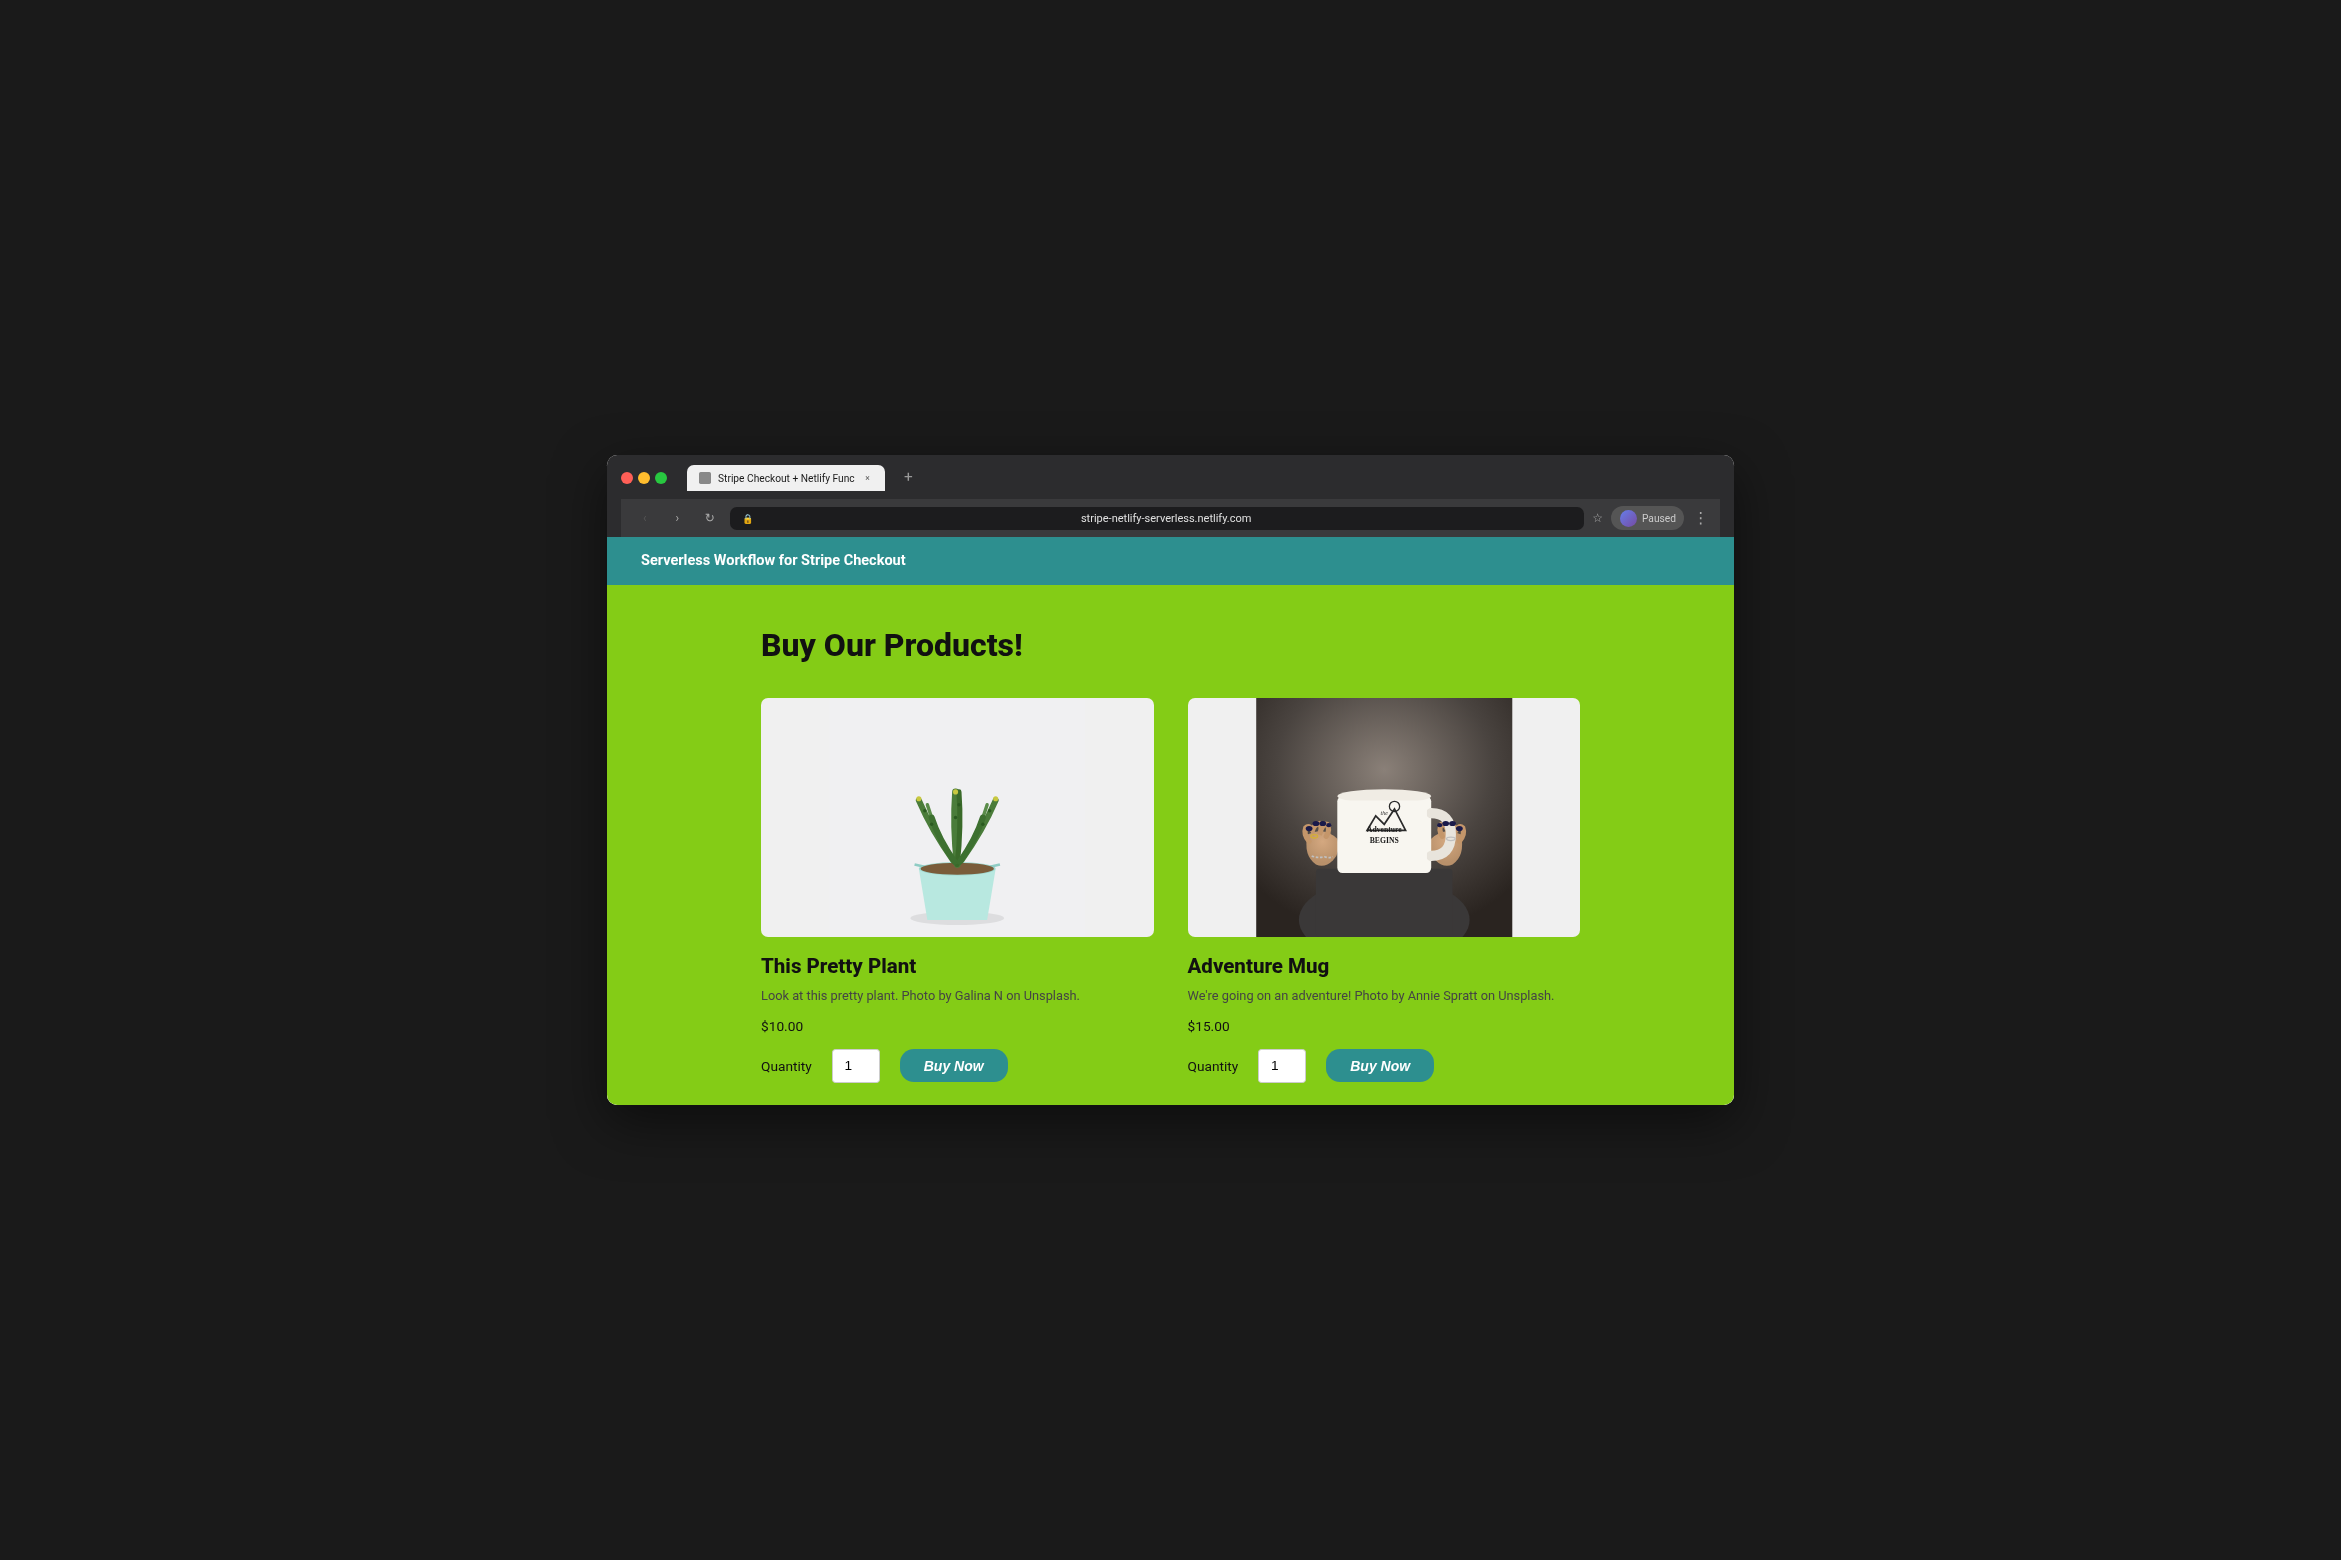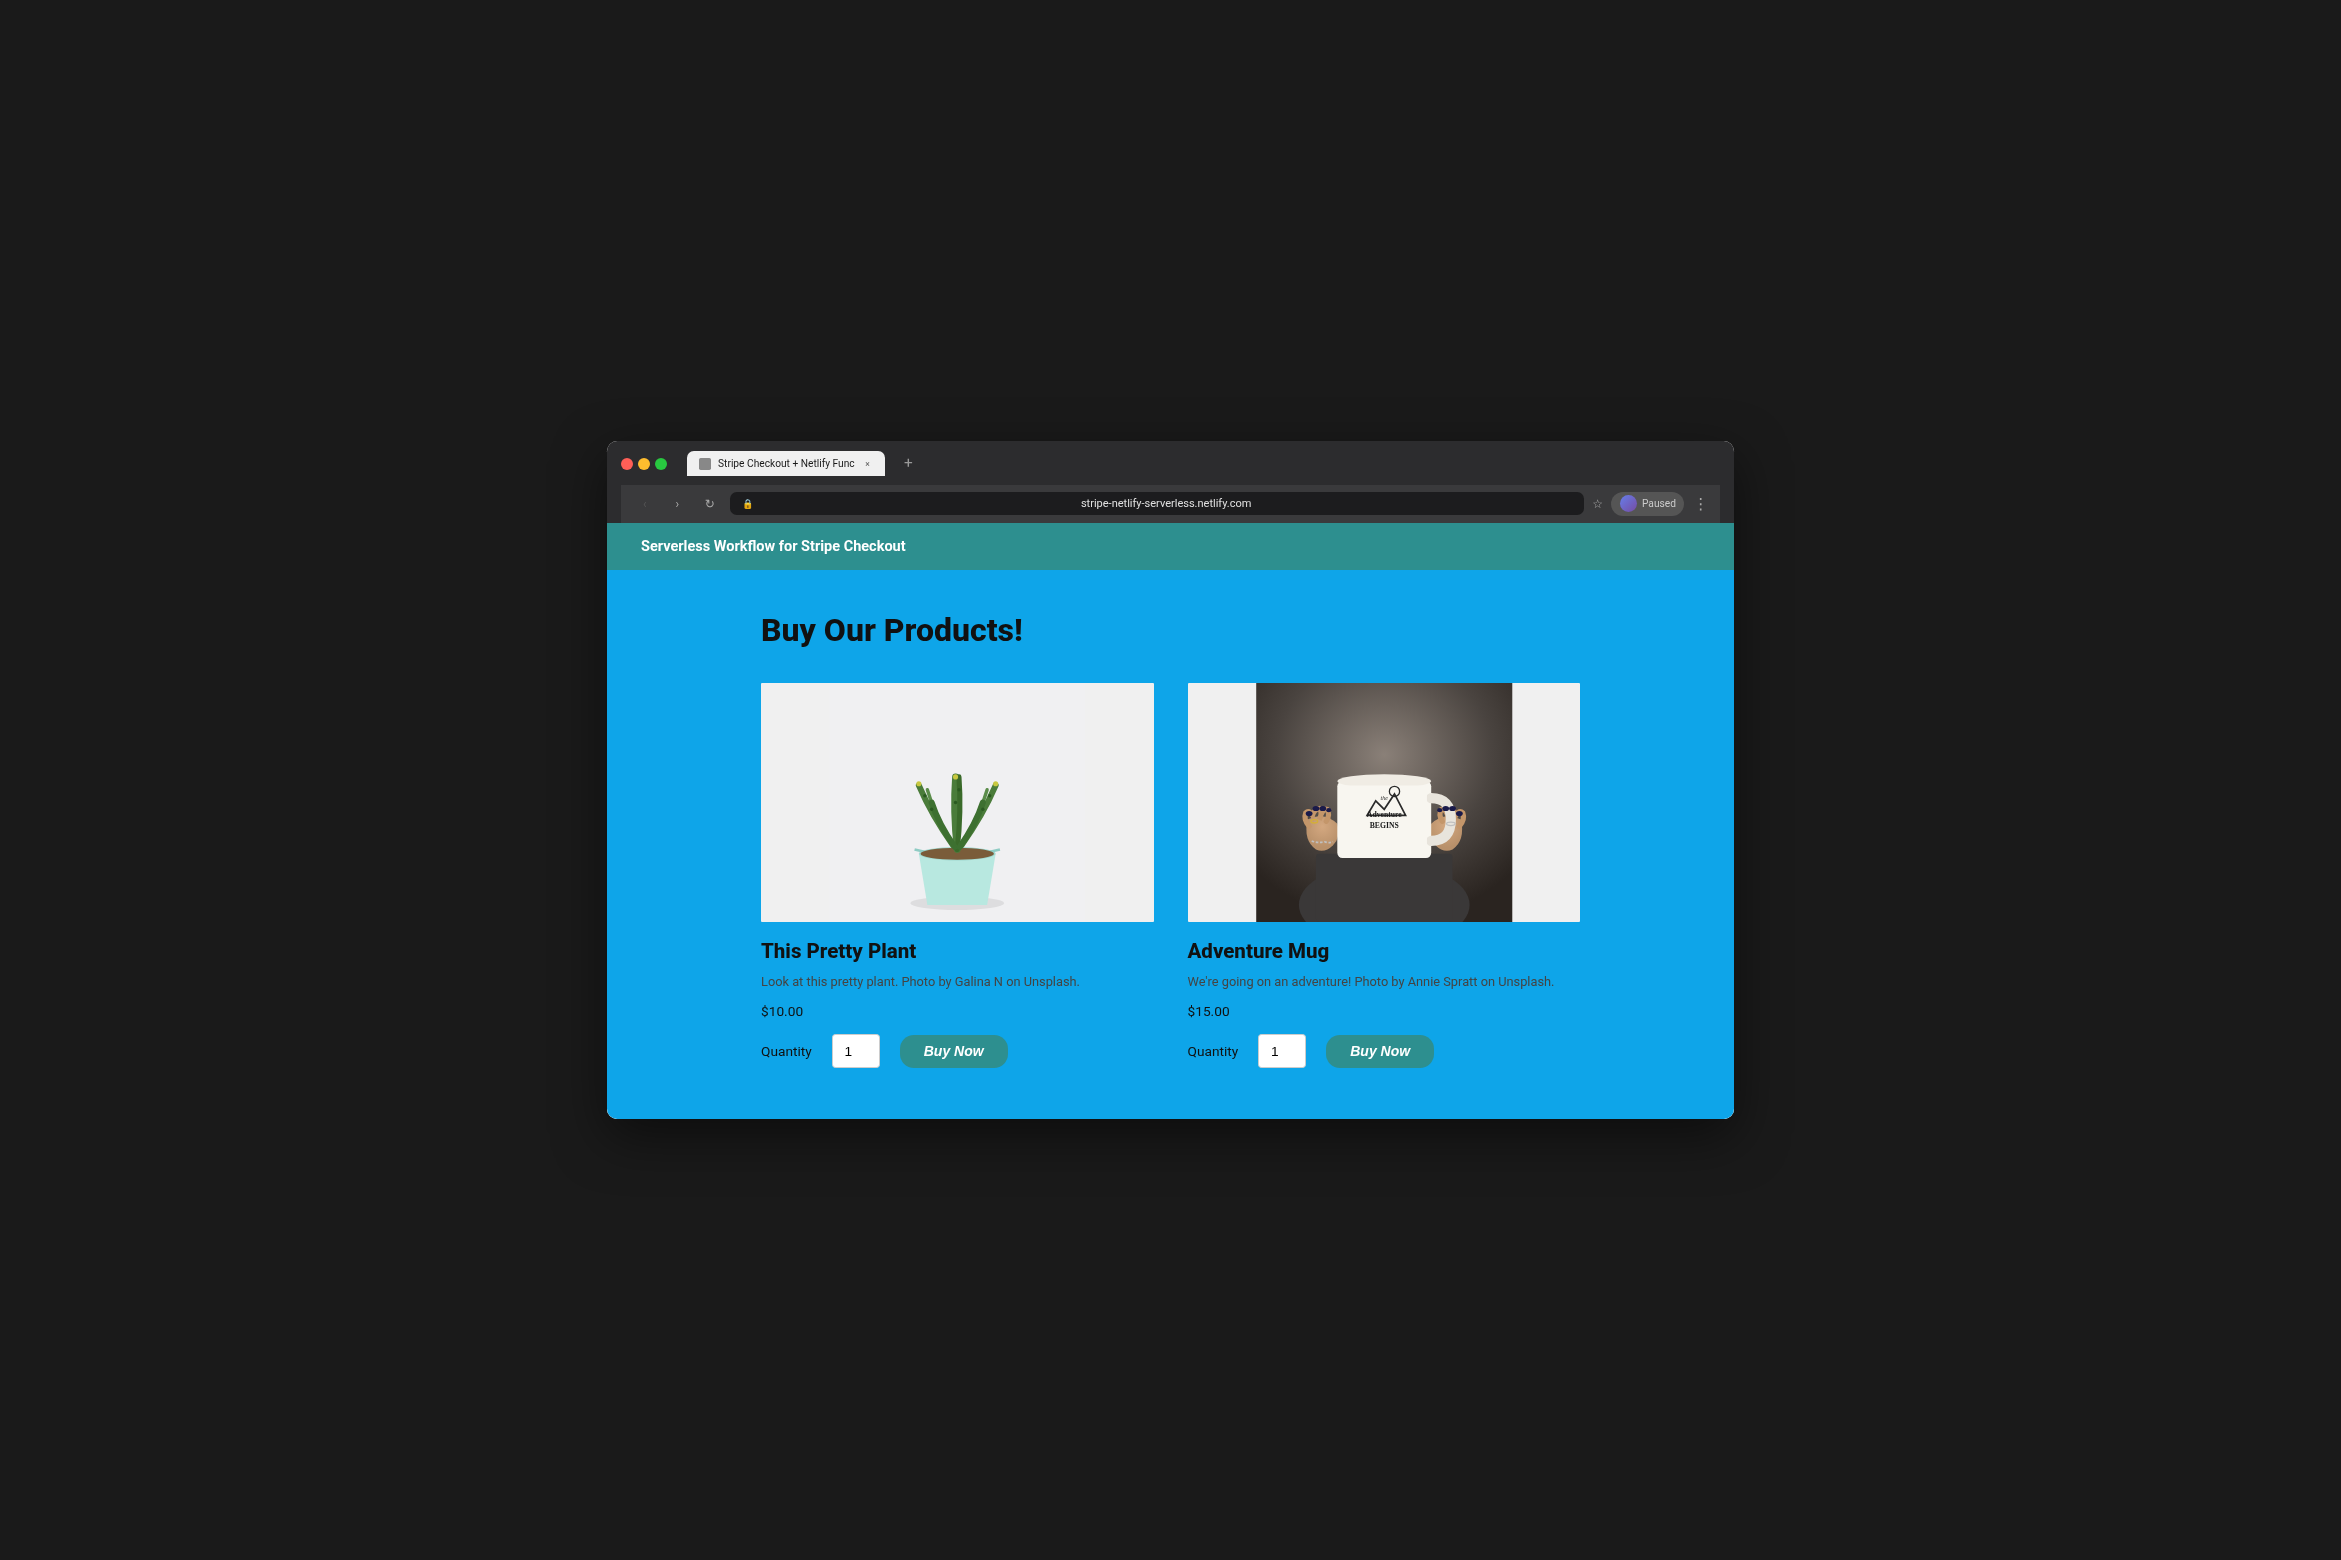--- a/index.html
+++ b/index.html
@@ -210,22 +210,22 @@
     }
 
     .site-title {
       color: #fff;
       font-weight: 700;
       font-size: 14.5px;
     }
 
     
     .main-content {
-      padding: 41px 154px 51px;
-      background: #0ea5e9;
+      padding: 41px 154px 22px;
+      background: #84cc16;
     }
 
     .page-heading {
       font-size: 32px;
       font-weight: 800;
       color: #111;
       margin-bottom: 34px;
     }
 
     .products-grid {
@@ -235,21 +235,21 @@
     }
 
     .product-card {
       display: flex;
       flex-direction: column;
     }
 
     .product-image-container {
       width: 100%;
       height: 239px;
-      border-radius: 1px;
+      border-radius: 7px;
       overflow: hidden;
       background: #f0f0f0;
       margin-bottom: 17px;
     }
 
     .plant-svg {
       width: 100%;
       height: 100%;
     }
 

